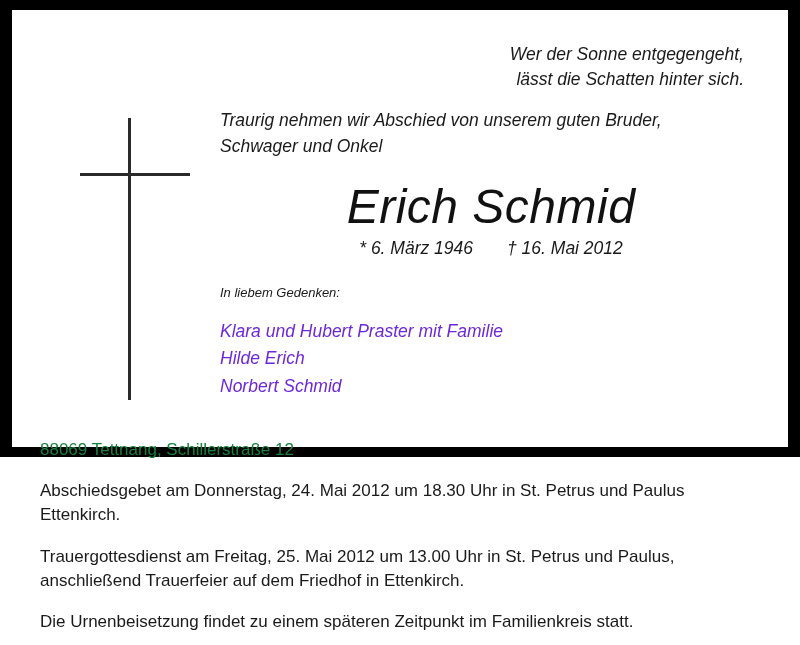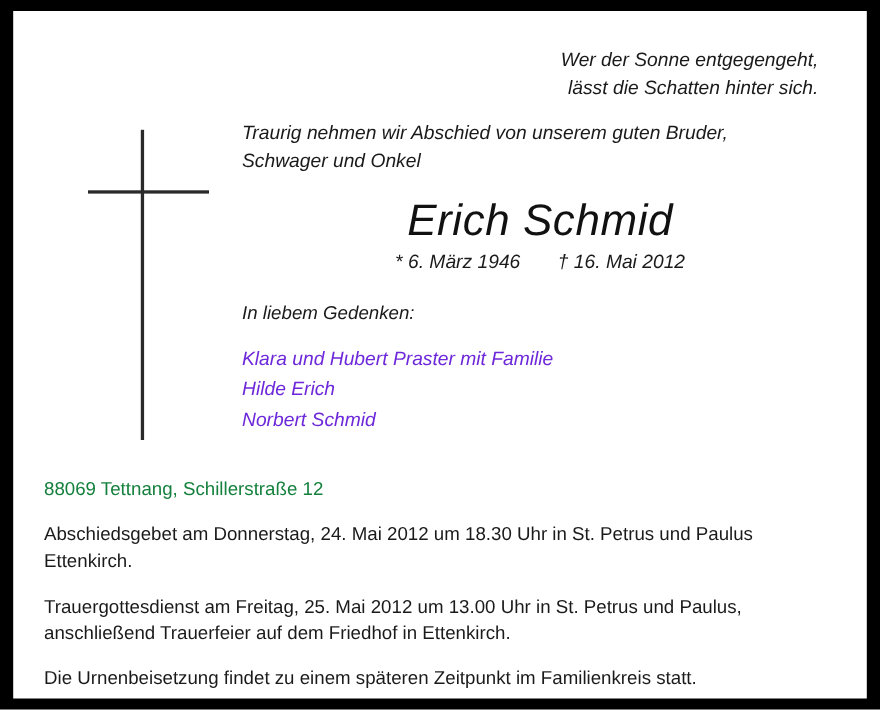--- a/index.html
+++ b/index.html
@@ -10,21 +10,21 @@
   body {
     width: 800px;
     height: 645px;
     font-family: "Liberation Sans", sans-serif;
     color: #1a1a1a;
     overflow: hidden;
   }
   .page {
     position: relative;
     width: 800px;
-    height: 645px;
+    height: 457px;
     background: #000000;
     box-sizing: border-box;
     padding: 10px 12px 10px 12px;
   }
   .notice {
     position: relative;
     width: 100%;
     height: 100%;
     background: #ffffff;
     box-sizing: border-box;
@@ -73,36 +73,36 @@
     margin-top: 14px;
     font-style: italic;
   }
   .intro {
     font-size: 17.5px;
     line-height: 1.5;
     color: #1a1a1a;
   }
   .name {
     text-align: center;
-    font-size: 40px;
+    font-size: 48px;
     letter-spacing: 0.5px;
     margin-top: 20px;
     margin-bottom: 4px;
     color: #111111;
     font-weight: 400;
   }
   .dates {
     text-align: center;
     font-size: 17.5px;
     color: #1a1a1a;
     margin-bottom: 26px;
   }
   .dates .gap { display: inline-block; width: 34px; }
   .remember {
-    font-size: 17px;
+    font-size: 13px;
     color: #1a1a1a;
     margin-bottom: 18px;
   }
   .survivors {
     font-size: 17.5px;
     line-height: 1.55;
     color: #6d28d9;
   }
 
   

